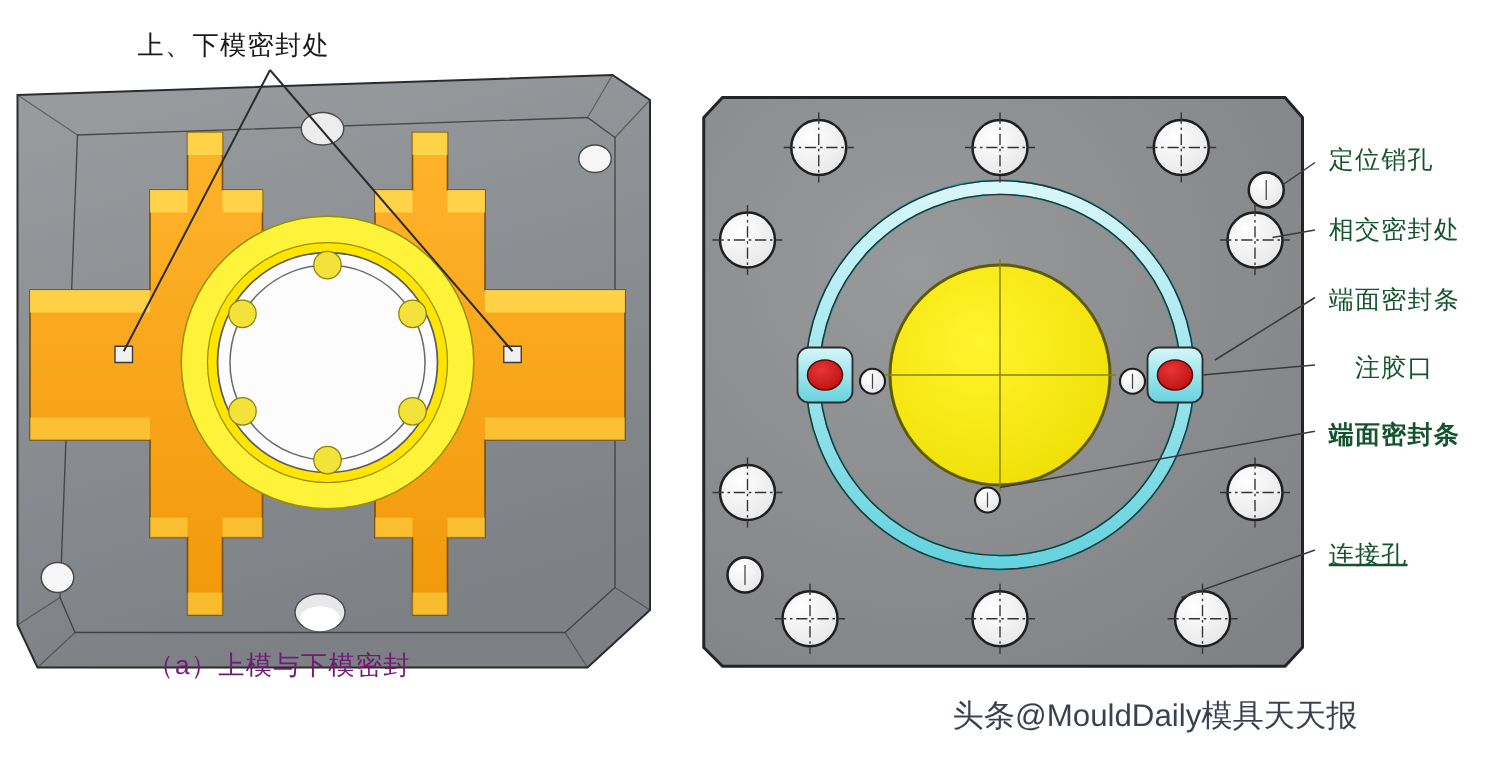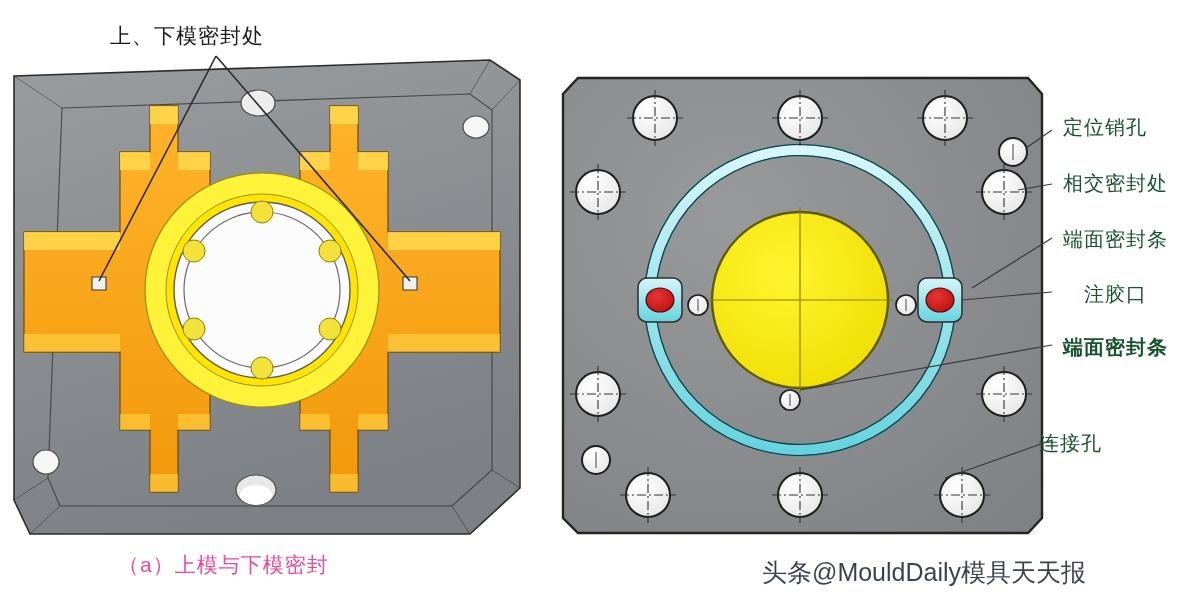--- a/index.html
+++ b/index.html
@@ -6,22 +6,22 @@
   body{width:1204px;height:606px;position:relative;overflow:hidden;
        font-family:"Liberation Sans","DejaVu Sans",sans-serif;}
   .stage{position:absolute;left:0;top:0;width:1085px;height:606px;}
   svg.layer{position:absolute;left:0;top:0;width:1204px;height:606px;}
 
   .cap-title{
     position:absolute;left:110px;top:22px;width:300px;
     font-size:21px;color:#1a1a1a;letter-spacing:1px;white-space:nowrap;
   }
   .cap-bottom{
-    position:absolute;left:118px;top:551px;width:330px;
-    font-size:21px;color:#ec4899;letter-spacing:1px;white-space:nowrap;
+    position:absolute;left:118px;top:518px;width:330px;
+    font-size:21px;color:#701a75;letter-spacing:1px;white-space:nowrap;
   }
   .lbl{
     position:absolute;font-size:20px;color:#14532d;letter-spacing:1px;
     white-space:nowrap;
   }
   .watermark{
     position:absolute;left:762px;top:556px;font-size:25px;
     color:#0f172a;opacity:.82;white-space:nowrap;letter-spacing:0px;
   }
 </style>
@@ -254,16 +254,16 @@
       <path d="M 800 390 L 1052 345"></path>
       <path d="M 945 478 L 1052 440"></path>
     </g>
   </svg>
 
   <div class="lbl" style="left:1063px;top:114px;">定位销孔</div>
   <div class="lbl" style="left:1063px;top:170px;">相交密封处</div>
   <div class="lbl" style="left:1063px;top:226px;">端面密封条</div>
   <div class="lbl" style="left:1084px;top:281px;">注胶口</div>
   <div class="lbl" style="left:1063px;top:334px;font-weight:bold;">端面密封条</div>
-  <div class="lbl" style="left:1039px;top:430px;">连接孔</div>
+  <div class="lbl" style="left:1063px;top:430px;text-decoration:underline;">连接孔</div>
 
   <div class="watermark">头条@MouldDaily模具天天报</div>
 </div>
 
 </body></html>

